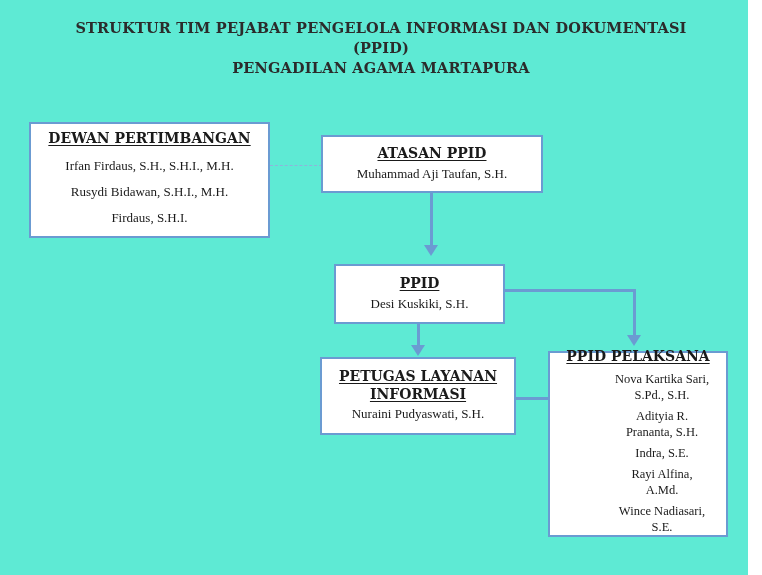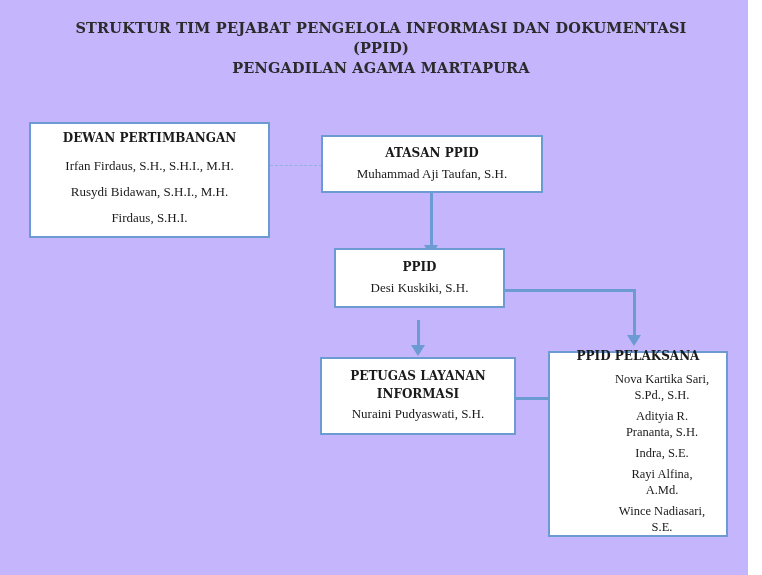--- a/index.html
+++ b/index.html
@@ -4,21 +4,21 @@
 <style>
   html, body {
     margin: 0;
     padding: 0;
     background: #ffffff;
   }
   #page {
     position: relative;
     width: 748px;
     height: 575px;
-    background: #c4b5fd;
+    background: #5eead4;
     font-family: "Liberation Serif", "DejaVu Serif", serif;
     overflow: hidden;
   }
 
   
   #title-block {
     position: absolute;
     left: 0;
     top: 18px;
     width: 762px;
@@ -43,21 +43,22 @@
     text-align: center;
     color: #1c1c1c;
     display: flex;
     flex-direction: column;
     justify-content: center;
     align-items: center;
   }
   .node .nhead {
     font-family: "DejaVu Serif", "Liberation Serif", serif;
     font-weight: bold;
-    font-size: 12px;
+    font-size: 14px;
+    text-decoration: underline;
     text-underline-offset: 2px;
     line-height: 17px;
     color: #1a1a1a;
     margin-bottom: 2px;
   }
   .node .nline {
     font-family: "Liberation Serif", "DejaVu Serif", serif;
     font-size: 13px;
     line-height: 20px;
     color: #1a1a1a;
@@ -67,21 +68,21 @@
     white-space: normal;
     line-height: 17px;
   }
 
   
   #node-dewan    { left: 29px;  top: 122px; width: 241px; height: 116px; padding: 6px 8px; }
   #node-dewan .nhead { margin-bottom: 6px; }
   #node-dewan .nline { line-height: 26px; text-align: center; }
 
   #node-atasan   { left: 321px; top: 135px; width: 222px; height: 58px;  padding: 13px 8px; }
-  #node-ppid     { left: 334px; top: 248px; width: 171px; height: 60px;  padding: 4px 8px; }
+  #node-ppid     { left: 334px; top: 264px; width: 171px; height: 60px;  padding: 4px 8px; }
   #node-petugas  { left: 320px; top: 357px; width: 196px; height: 78px;  padding: 4px 0; }
   #node-petugas .nhead { line-height: 16px; }
   #node-pelaksana{ left: 548px; top: 351px; width: 180px; height: 186px; padding: 6px 16px; }
   #node-pelaksana .nhead { margin-bottom: 6px; }
   #node-pelaksana .nline { line-height: 16px; white-space: normal; font-size: 12.5px; margin-bottom: 5px; margin-left: 48px; }
 
   
   .conn {
     position: absolute;
     background: #6b9bd2;

